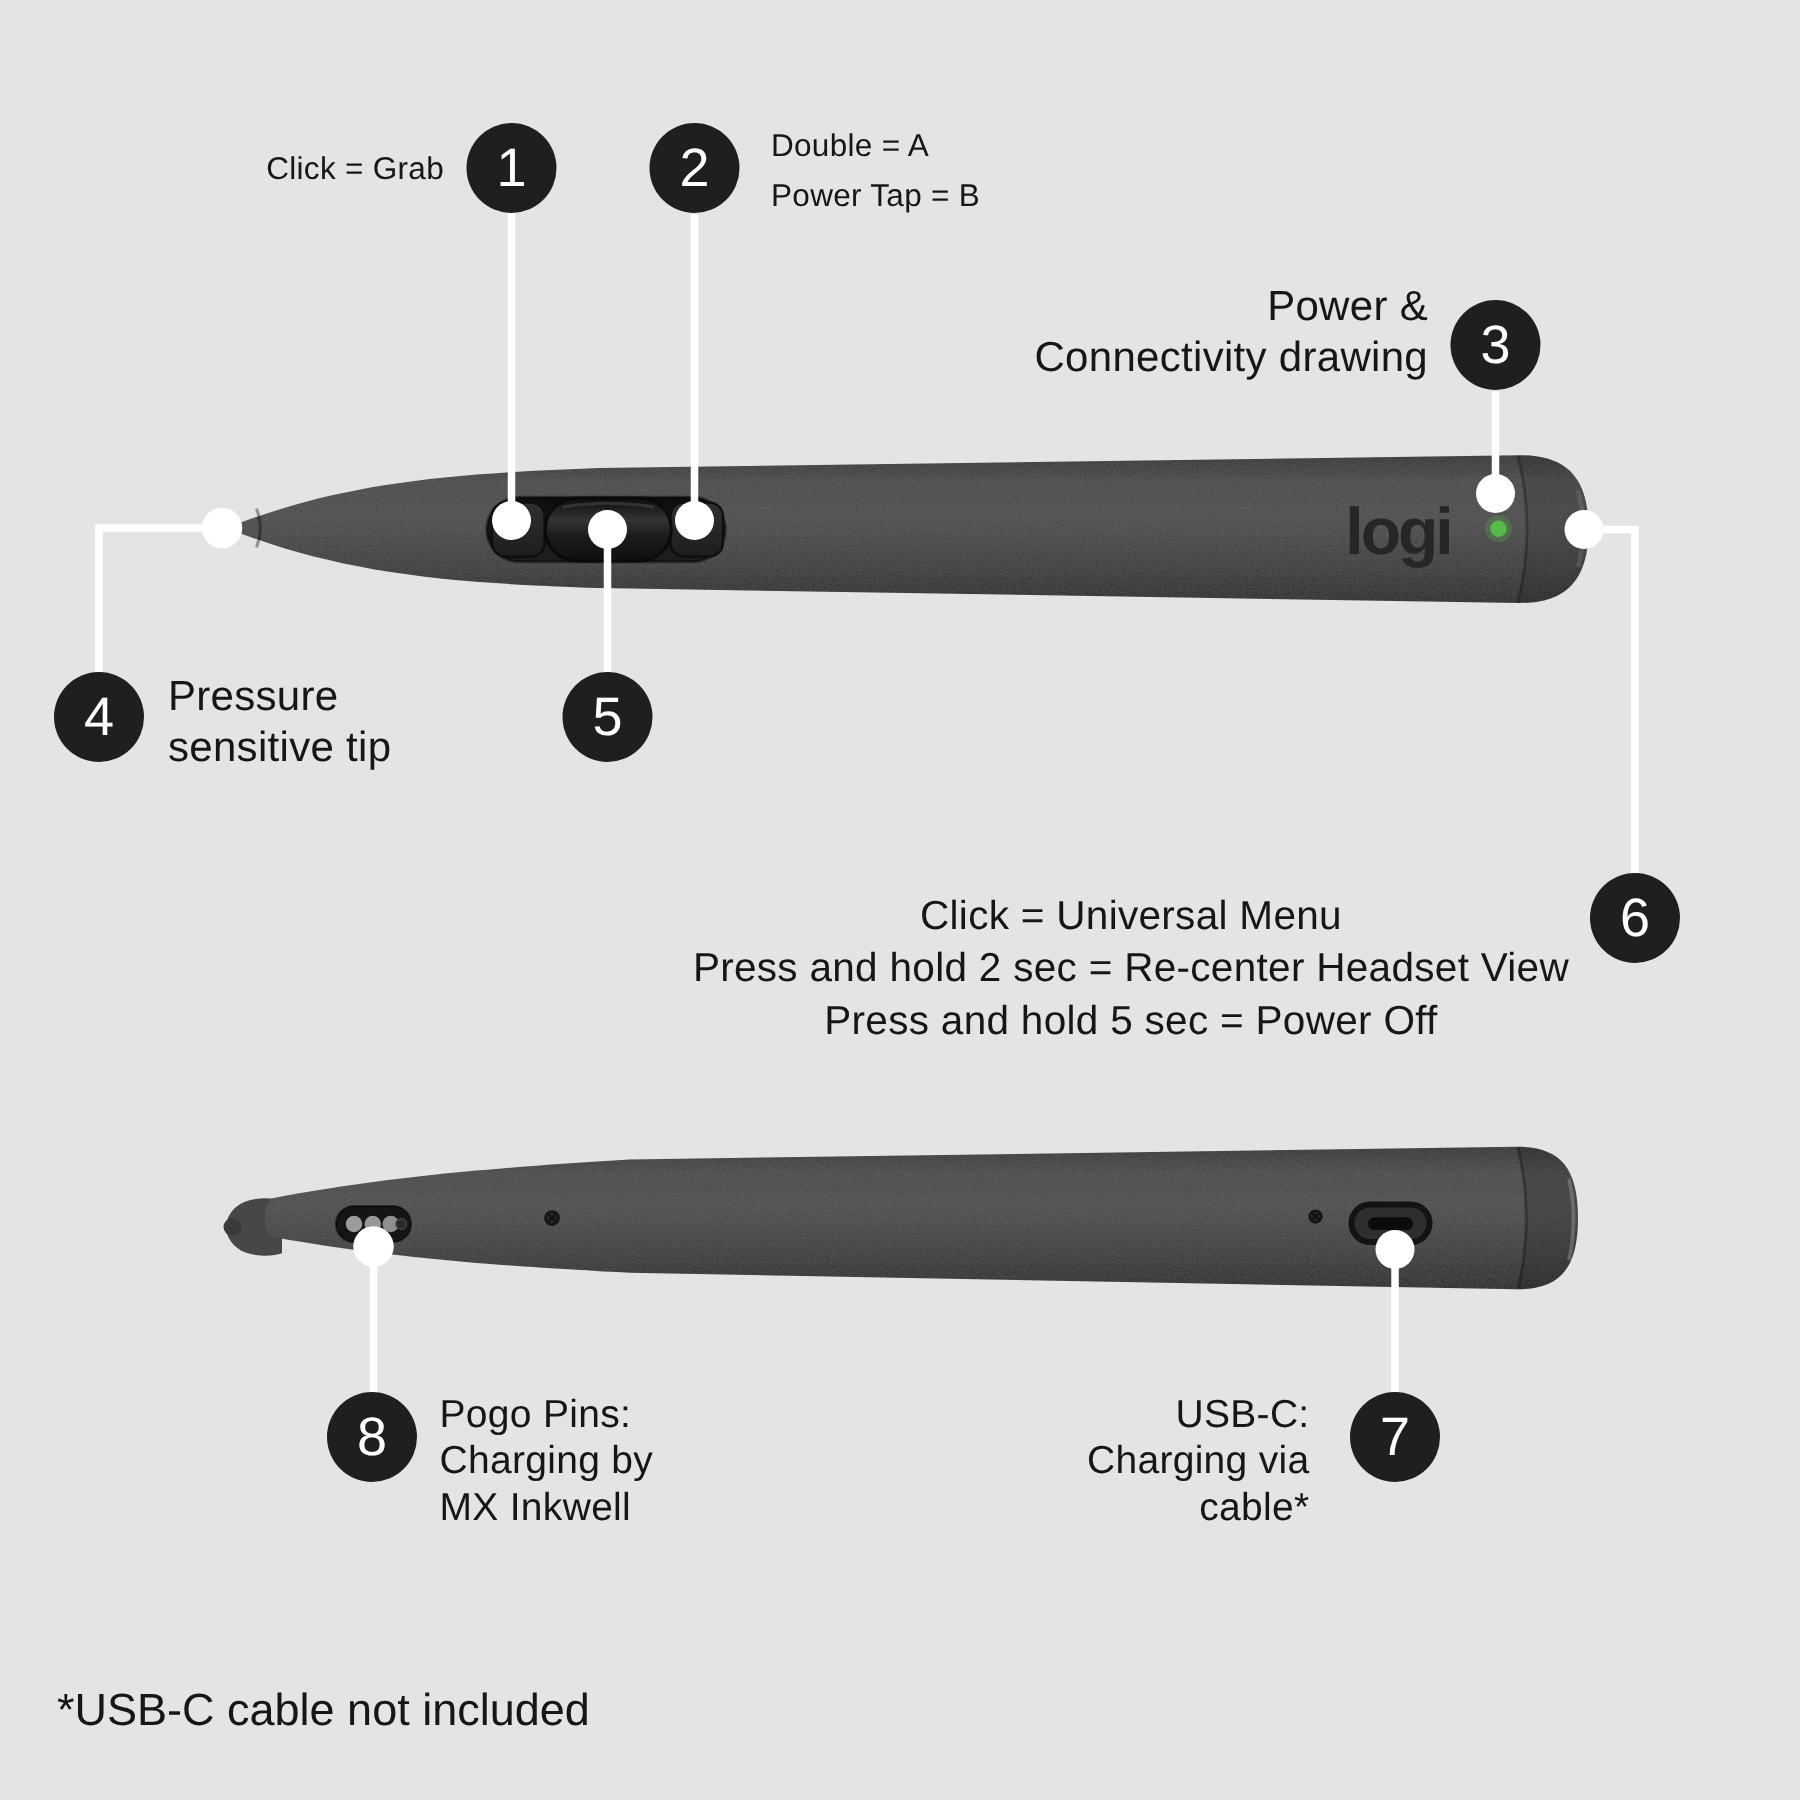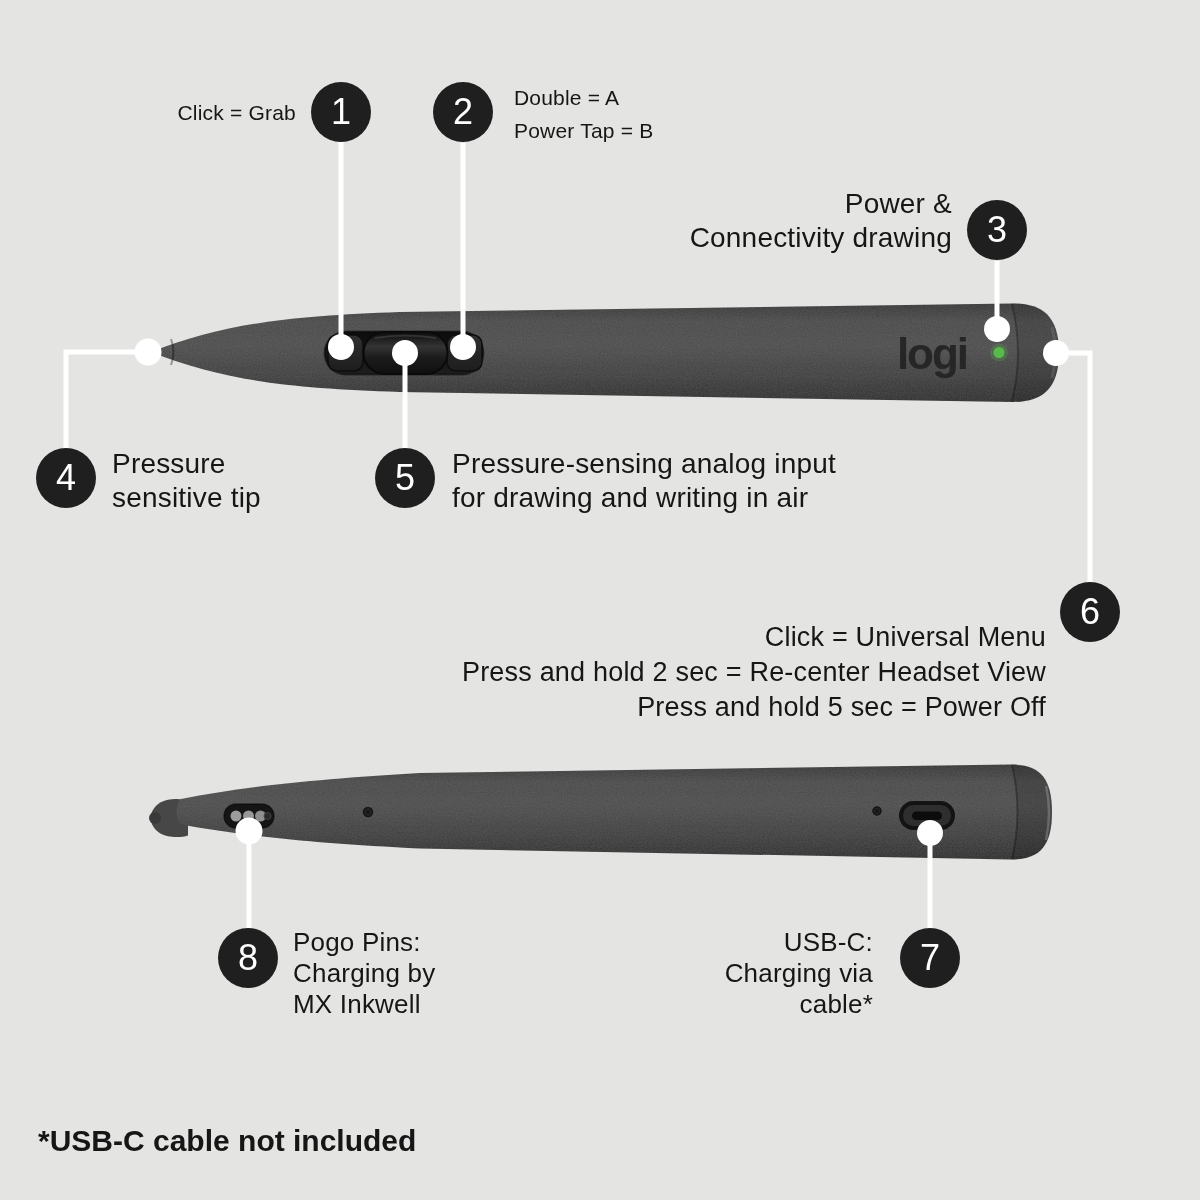--- a/index.html
+++ b/index.html
@@ -15,21 +15,21 @@
     background:#1f1f1f;display:flex;align-items:center;justify-content:center;
     color:#ffffff;font-size:36px;font-weight:400;z-index:3;
   }
   .label{position:absolute;font-size:21px;line-height:33px;letter-spacing:.2px;z-index:3;white-space:nowrap;}
   .label.right{text-align:right;}
   .label .ln{display:block;}
   .label .b{font-weight:400;}
   .label.big{font-size:28px;line-height:34px;}
   .label.mid{font-size:27px;line-height:35px;}
   .label.small{font-size:26px;line-height:31px;}
-  .footnote{position:absolute;left:38px;top:1124px;font-size:30px;font-weight:700;z-index:3;}
+  .footnote{position:absolute;left:38px;top:1124px;font-size:30px;font-weight:400;z-index:3;}
 </style>
 </head>
 <body>
 
 <div class="stage">
 
   <svg width="1200" height="1200" viewBox="0 0 1200 1200">
     <defs>
       <linearGradient id="penGrad" x1="0" y1="0" x2="0" y2="1">
         <stop offset="0" stop-color="#343434"></stop>
@@ -193,26 +193,22 @@
   <div class="label big right" style="right:248px;top:187px;">
     <span class="ln b">Power &amp;</span>
     <span class="ln b">Connectivity drawing</span>
   </div>
 
   <div class="label big" style="left:112px;top:447px;">
     <span class="ln b">Pressure</span>
     <span class="ln b">sensitive tip</span>
   </div>
 
-  <div class="label big" style="left:452px;top:447px;">
-    <span class="ln b">Pressure-sensing analog input</span>
-    <span class="ln b">for drawing and writing in air</span>
-  </div>
-
-  <div class="label mid right" style="right:154px;top:620px;">
+
+  <div class="label mid right" style="right:154px;top:593px;text-align:center;">
     <span class="ln b">Click = Universal Menu</span>
     <span class="ln b">Press and hold 2 sec = Re-center Headset View</span>
     <span class="ln b">Press and hold 5 sec = Power Off</span>
   </div>
 
   <div class="label small right" style="right:327px;top:927px;">
     <span class="ln b">USB-C:</span>
     <span class="ln">Charging via</span>
     <span class="ln">cable*</span>
   </div>

